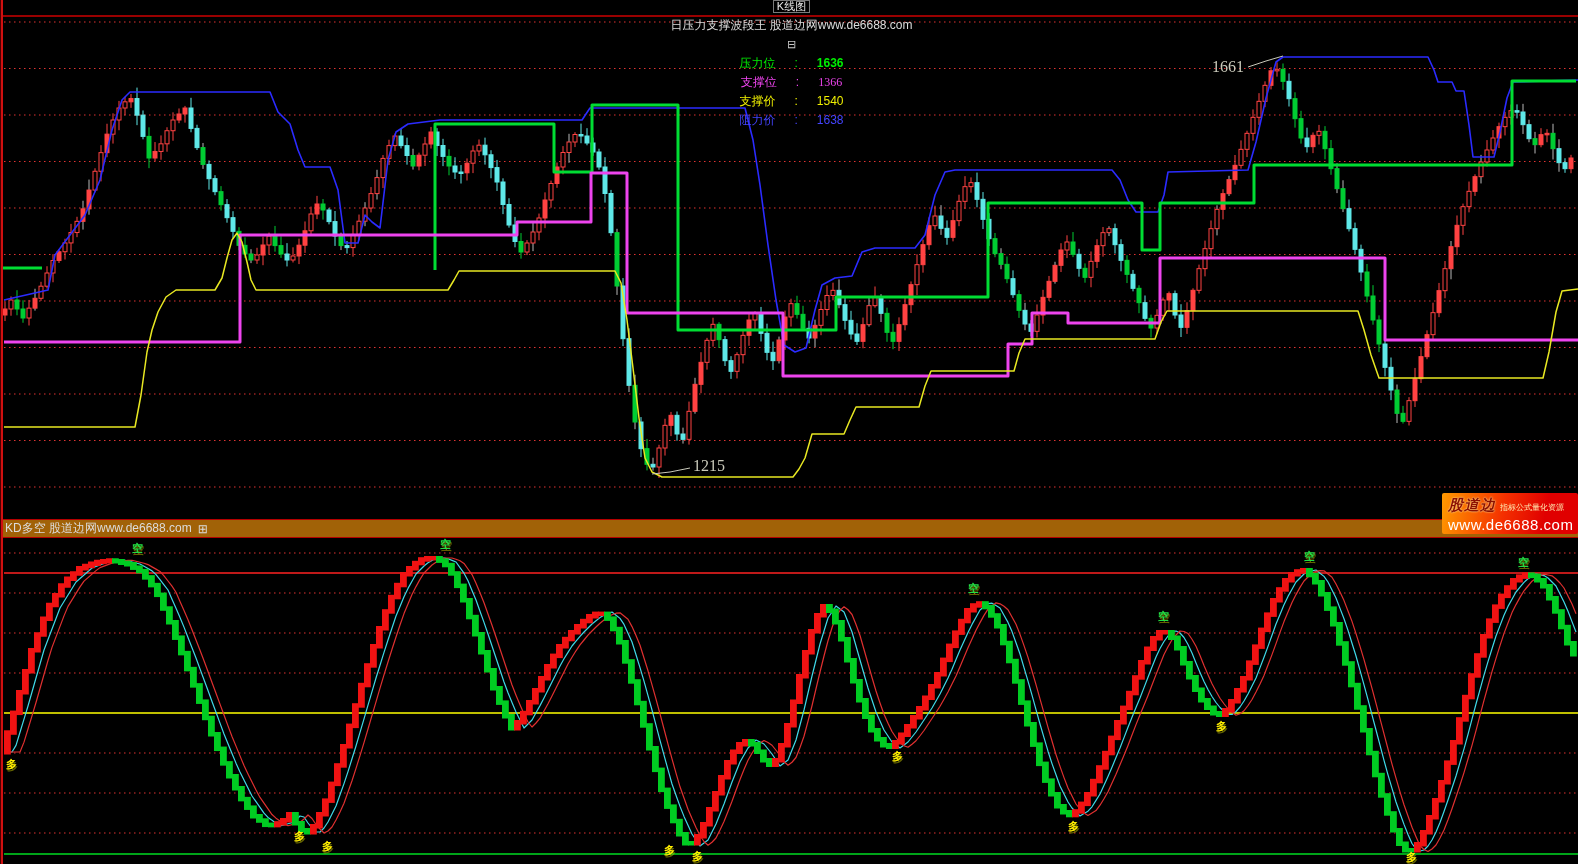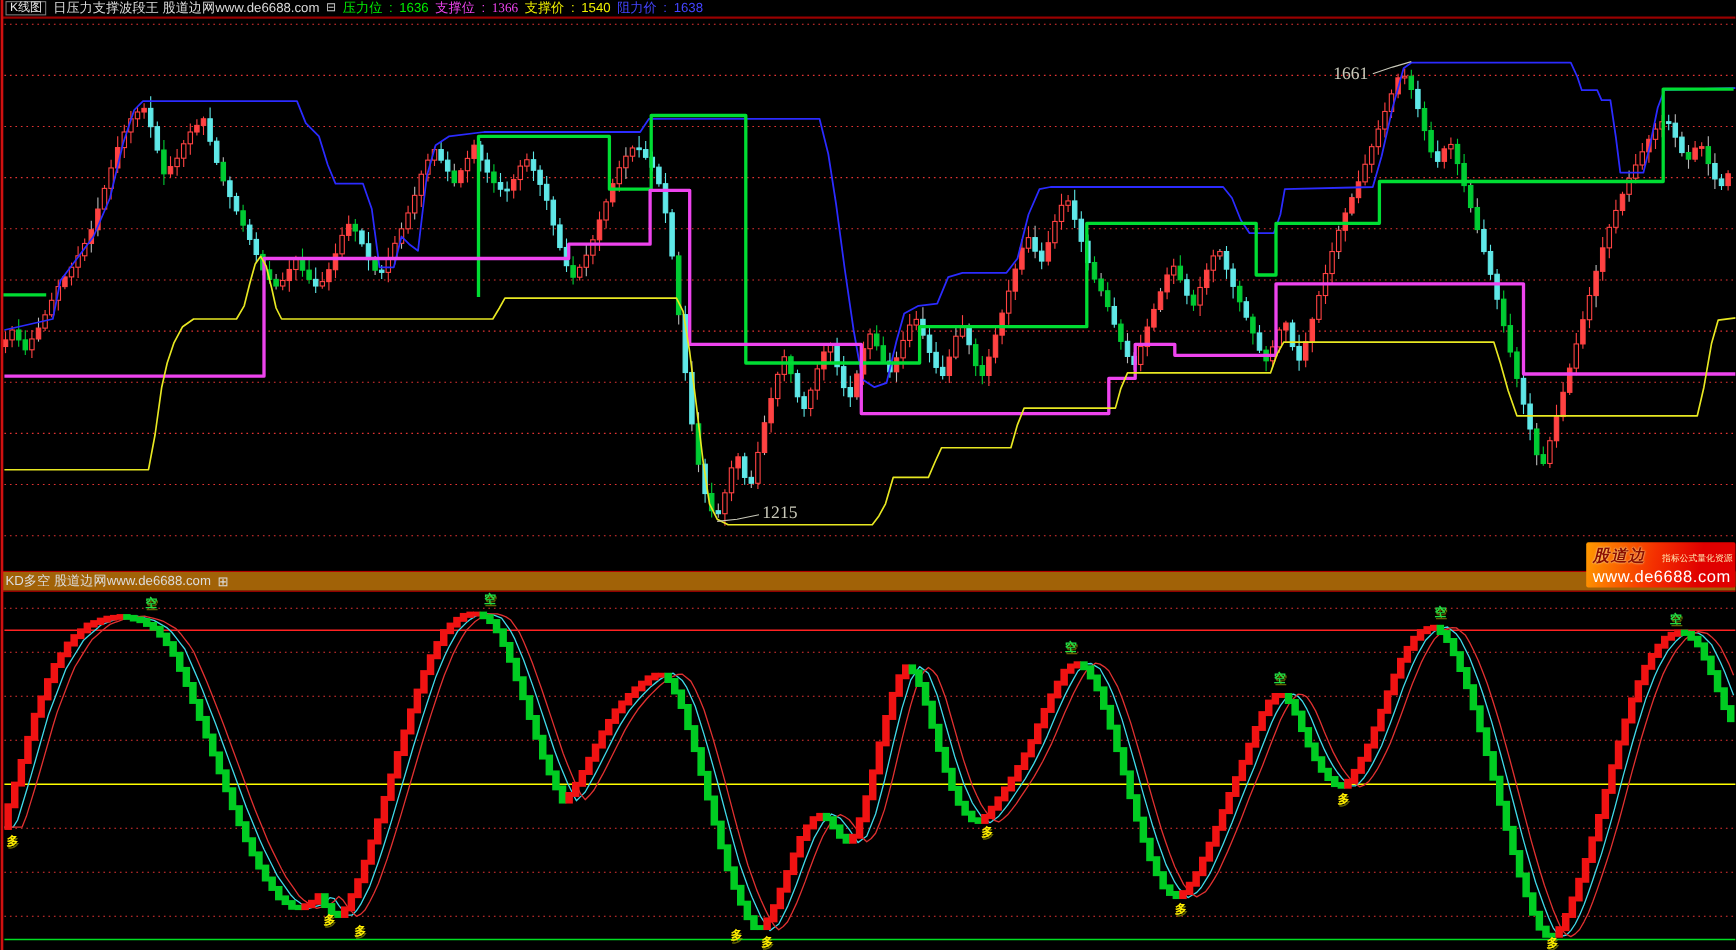--- a/index.html
+++ b/index.html
@@ -2,59 +2,59 @@
 <html><head>
 <meta charset="utf-8">
 <style>
   html,body{margin:0;padding:0;background:#000;}
   #app{position:relative;width:1578px;height:864px;background:#000;overflow:hidden;
        font-family:"Liberation Sans",sans-serif;}
   #app .left-edge{position:absolute;left:0;top:0;width:3px;height:864px;
        background:linear-gradient(90deg,#4a0000 0 1px,#d01010 1px 3px);z-index:30;}
   .topbar{position:absolute;left:0;top:0;width:1578px;height:15px;background:#000;
        display:flex;align-items:center;gap:6px;padding-left:5px;box-sizing:border-box;
-       font-size:12px;line-height:13px;white-space:nowrap;z-index:20;}
+       font-size:12px;line-height:13px;white-space:nowrap;z-index:20;flex-direction:column;}
   .topbar .kbox{color:#e8e8e8;border:1px solid #7a7a7a;padding:0 3px;font-size:11px;line-height:11px;}
   .topbar .ttl{color:#dcdcdc;}
   .topbar .winicon{color:#c8c8c8;font-size:11px;}
-  .stat{display:flex;gap:6px;}
+  .stat{display:flex;gap:19px;}
   .topbar-divider{position:absolute;left:0;top:15px;width:1578px;height:2px;background:#9a0000;z-index:20;}
   .main-chart{position:absolute;left:0;top:16px;width:1578px;height:503px;}
   .main-chart svg{position:absolute;left:0;top:0;}
   .kd-sep-top{position:absolute;left:0;top:519px;width:1578px;height:1px;background:#b40000;z-index:20;}
   .kd-titlebar{position:absolute;left:0;top:520px;width:1578px;height:17px;background:#a16207;
        display:flex;align-items:center;gap:6px;padding-left:5px;box-sizing:border-box;
        font-size:12px;color:#dcdcdc;z-index:20;}
   .kd-sep-bottom{position:absolute;left:0;top:537px;width:1578px;height:1px;background:#b40000;z-index:20;}
   .kd-chart{position:absolute;left:0;top:538px;width:1578px;height:326px;}
   .logo{position:absolute;left:1442px;top:477px;width:136px;height:41px;z-index:25;
        background:linear-gradient(100deg,#ff9a00,#f43000 45%,#e00000 75%);
        border-radius:2px;padding:3px 0 0 6px;box-sizing:border-box;cursor:pointer;}
-  .logo .row1{display:flex;align-items:baseline;gap:15px;}
+  .logo .row1{display:flex;align-items:baseline;gap:4px;}
   .logo .brand{font-size:15px;font-weight:bold;font-style:italic;color:#8d0f00;
        text-shadow:0 0 2px #ffd47e,0 0 1px #ffe9a8;letter-spacing:1px;}
   .logo .tagline{font-size:8px;color:#ffeab0;}
   .logo .url{font-size:15px;font-weight:normal;color:#ffffff;letter-spacing:.5px;margin-top:1px;}
   text.anno{font-family:"Liberation Serif",serif;fill:#c9c9ba;font-size:16px;}
   text.marker{font-size:11px;font-weight:bold;}
 </style>
 </head>
 <body>
 
 <div id="app">
   <div class="left-edge"></div>
 
   <div class="topbar">
     <span class="kbox">K线图</span>
     <span class="ttl">日压力支撑波段王 股道边网www.de6688.com</span>
     <span class="winicon">⊟</span>
     <span class="stat">
       <span style="color: rgb(0, 238, 0);">压力位</span>
         <span style="color: rgb(0, 238, 0);">:</span>
-        <span style="color: rgb(0, 238, 0);">1636</span>
+        <span style="color: rgb(0, 238, 0); font-weight: bold;">1636</span>
     </span>
     <span class="stat">
       <span style="color: rgb(238, 68, 238);">支撑位</span>
         <span style="color: rgb(238, 68, 238);">:</span>
         <span style="color: rgb(238, 68, 238); font-family: Liberation Serif, serif;">1366</span>
     </span>
     <span class="stat">
       <span style="color: rgb(238, 238, 0);">支撑价</span>
         <span style="color: rgb(238, 238, 0);">:</span>
         <span style="color: rgb(238, 238, 0);">1540</span>

